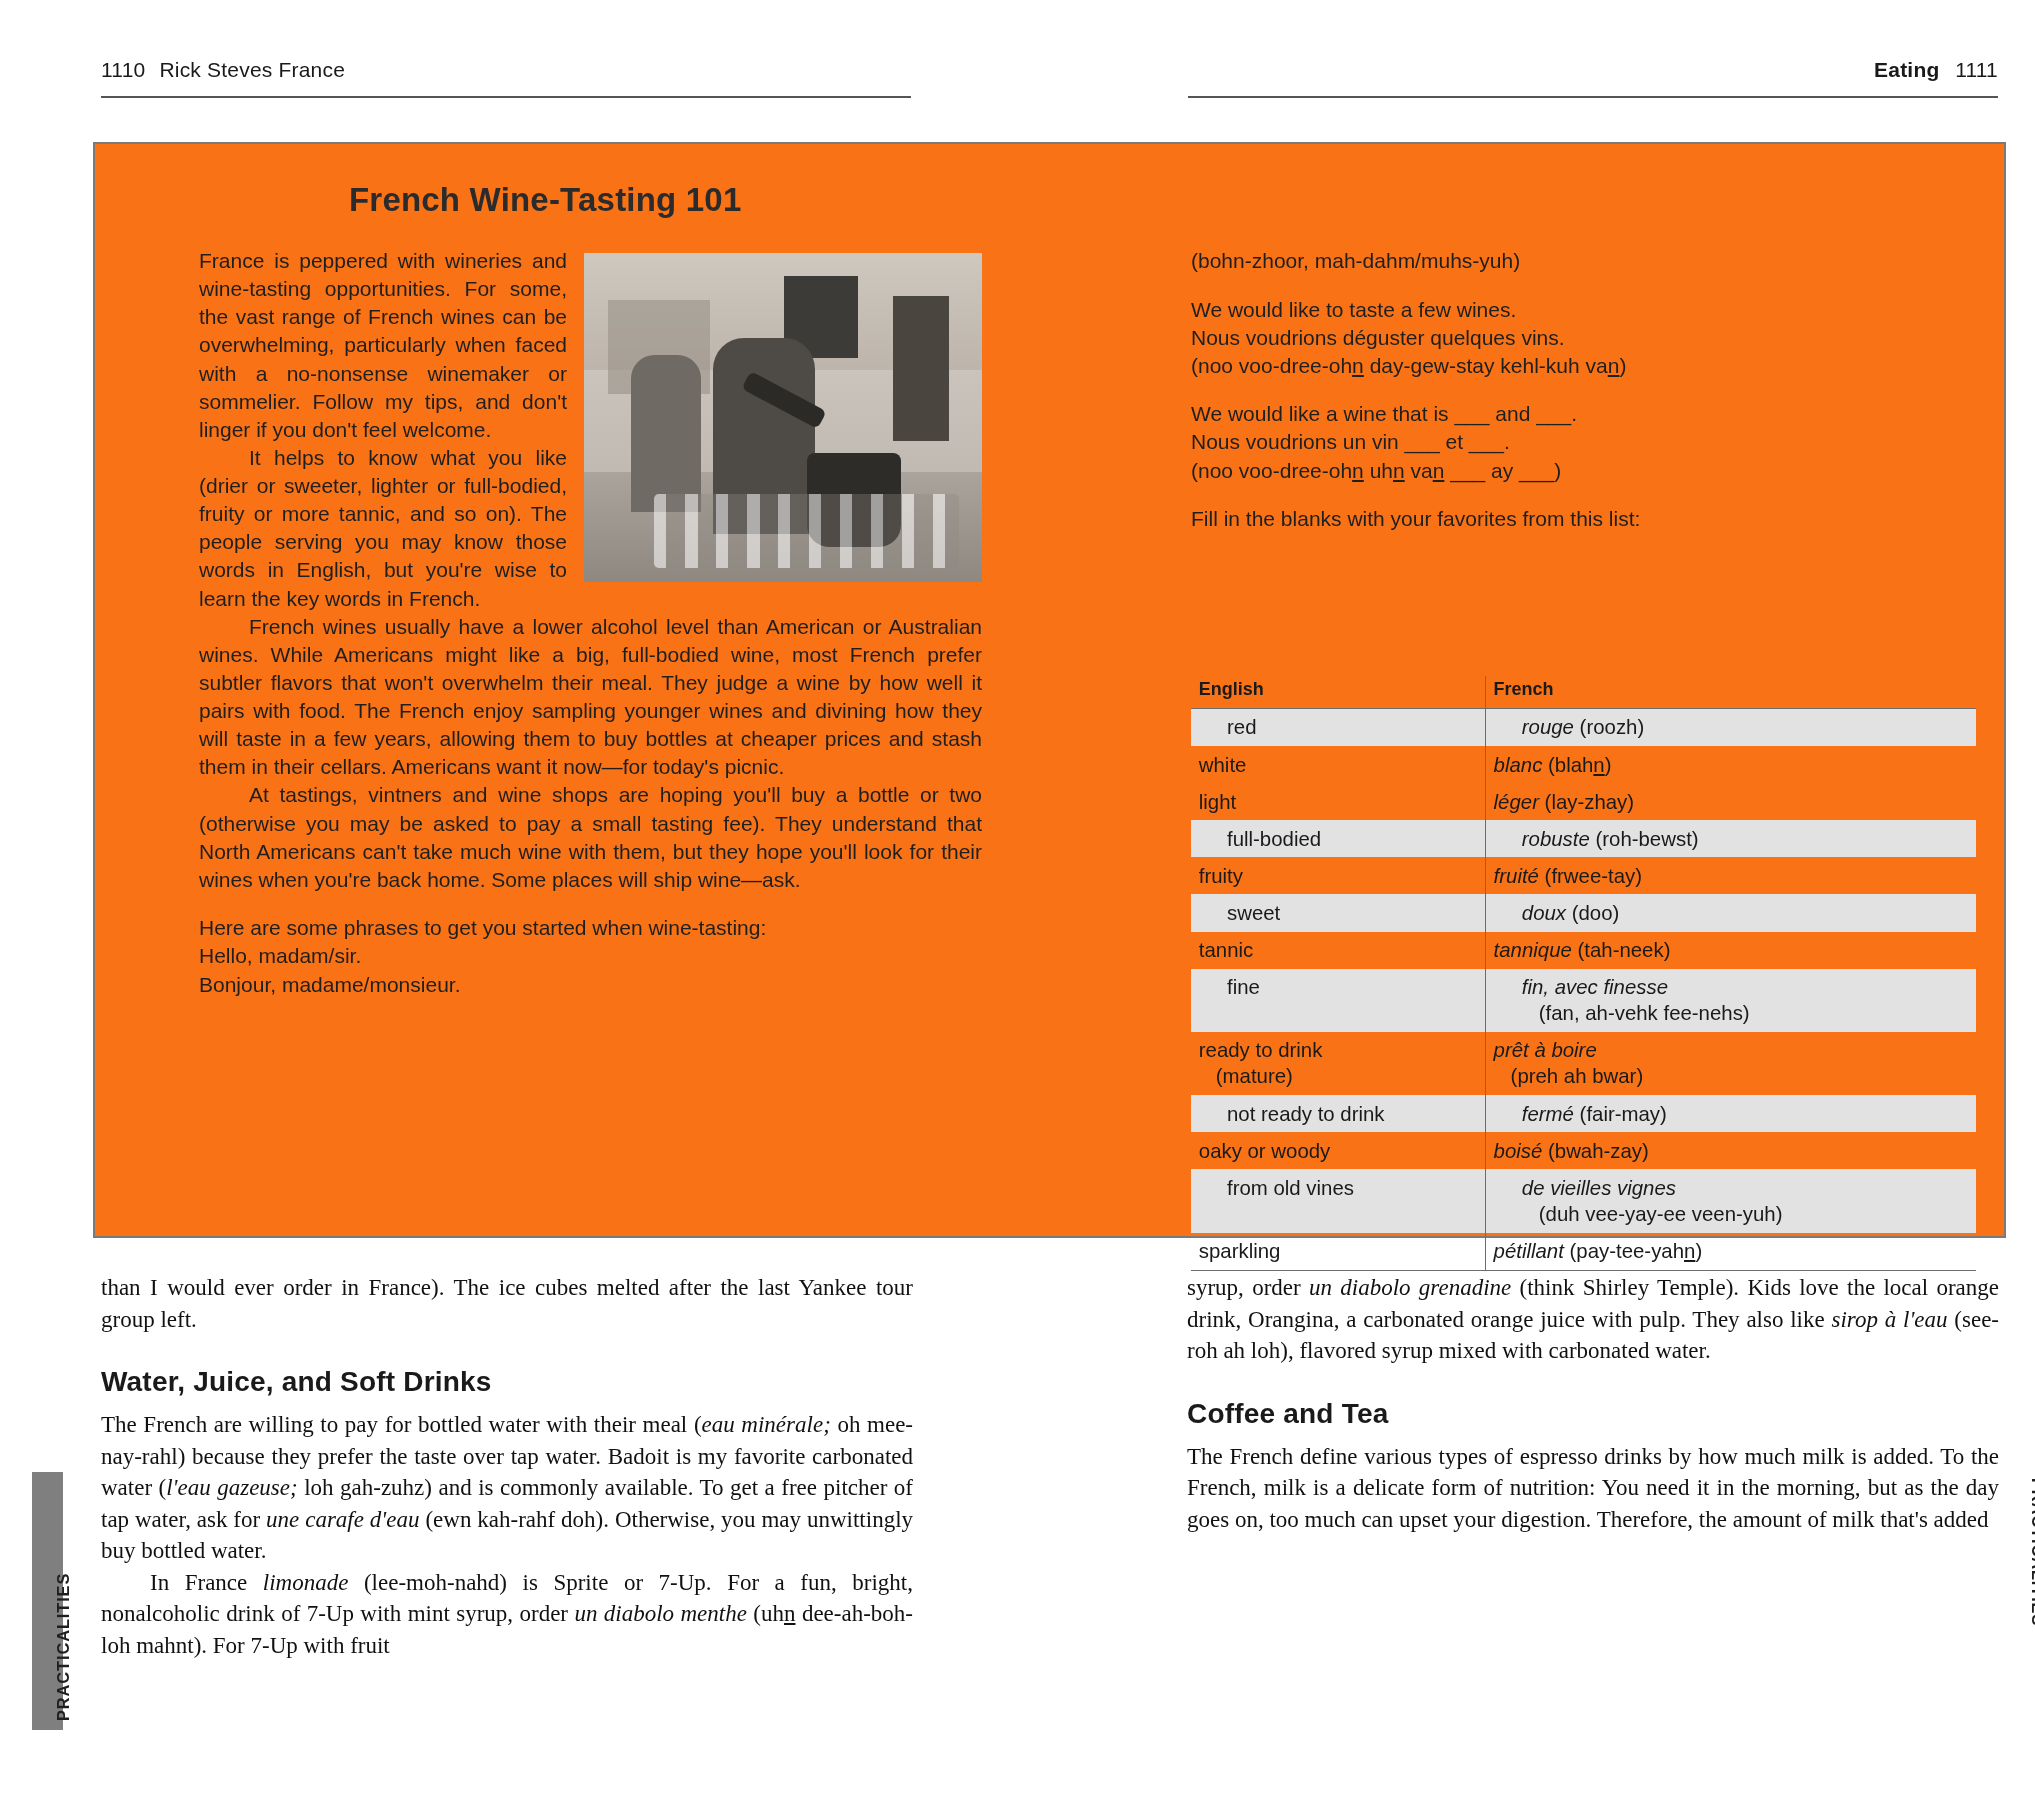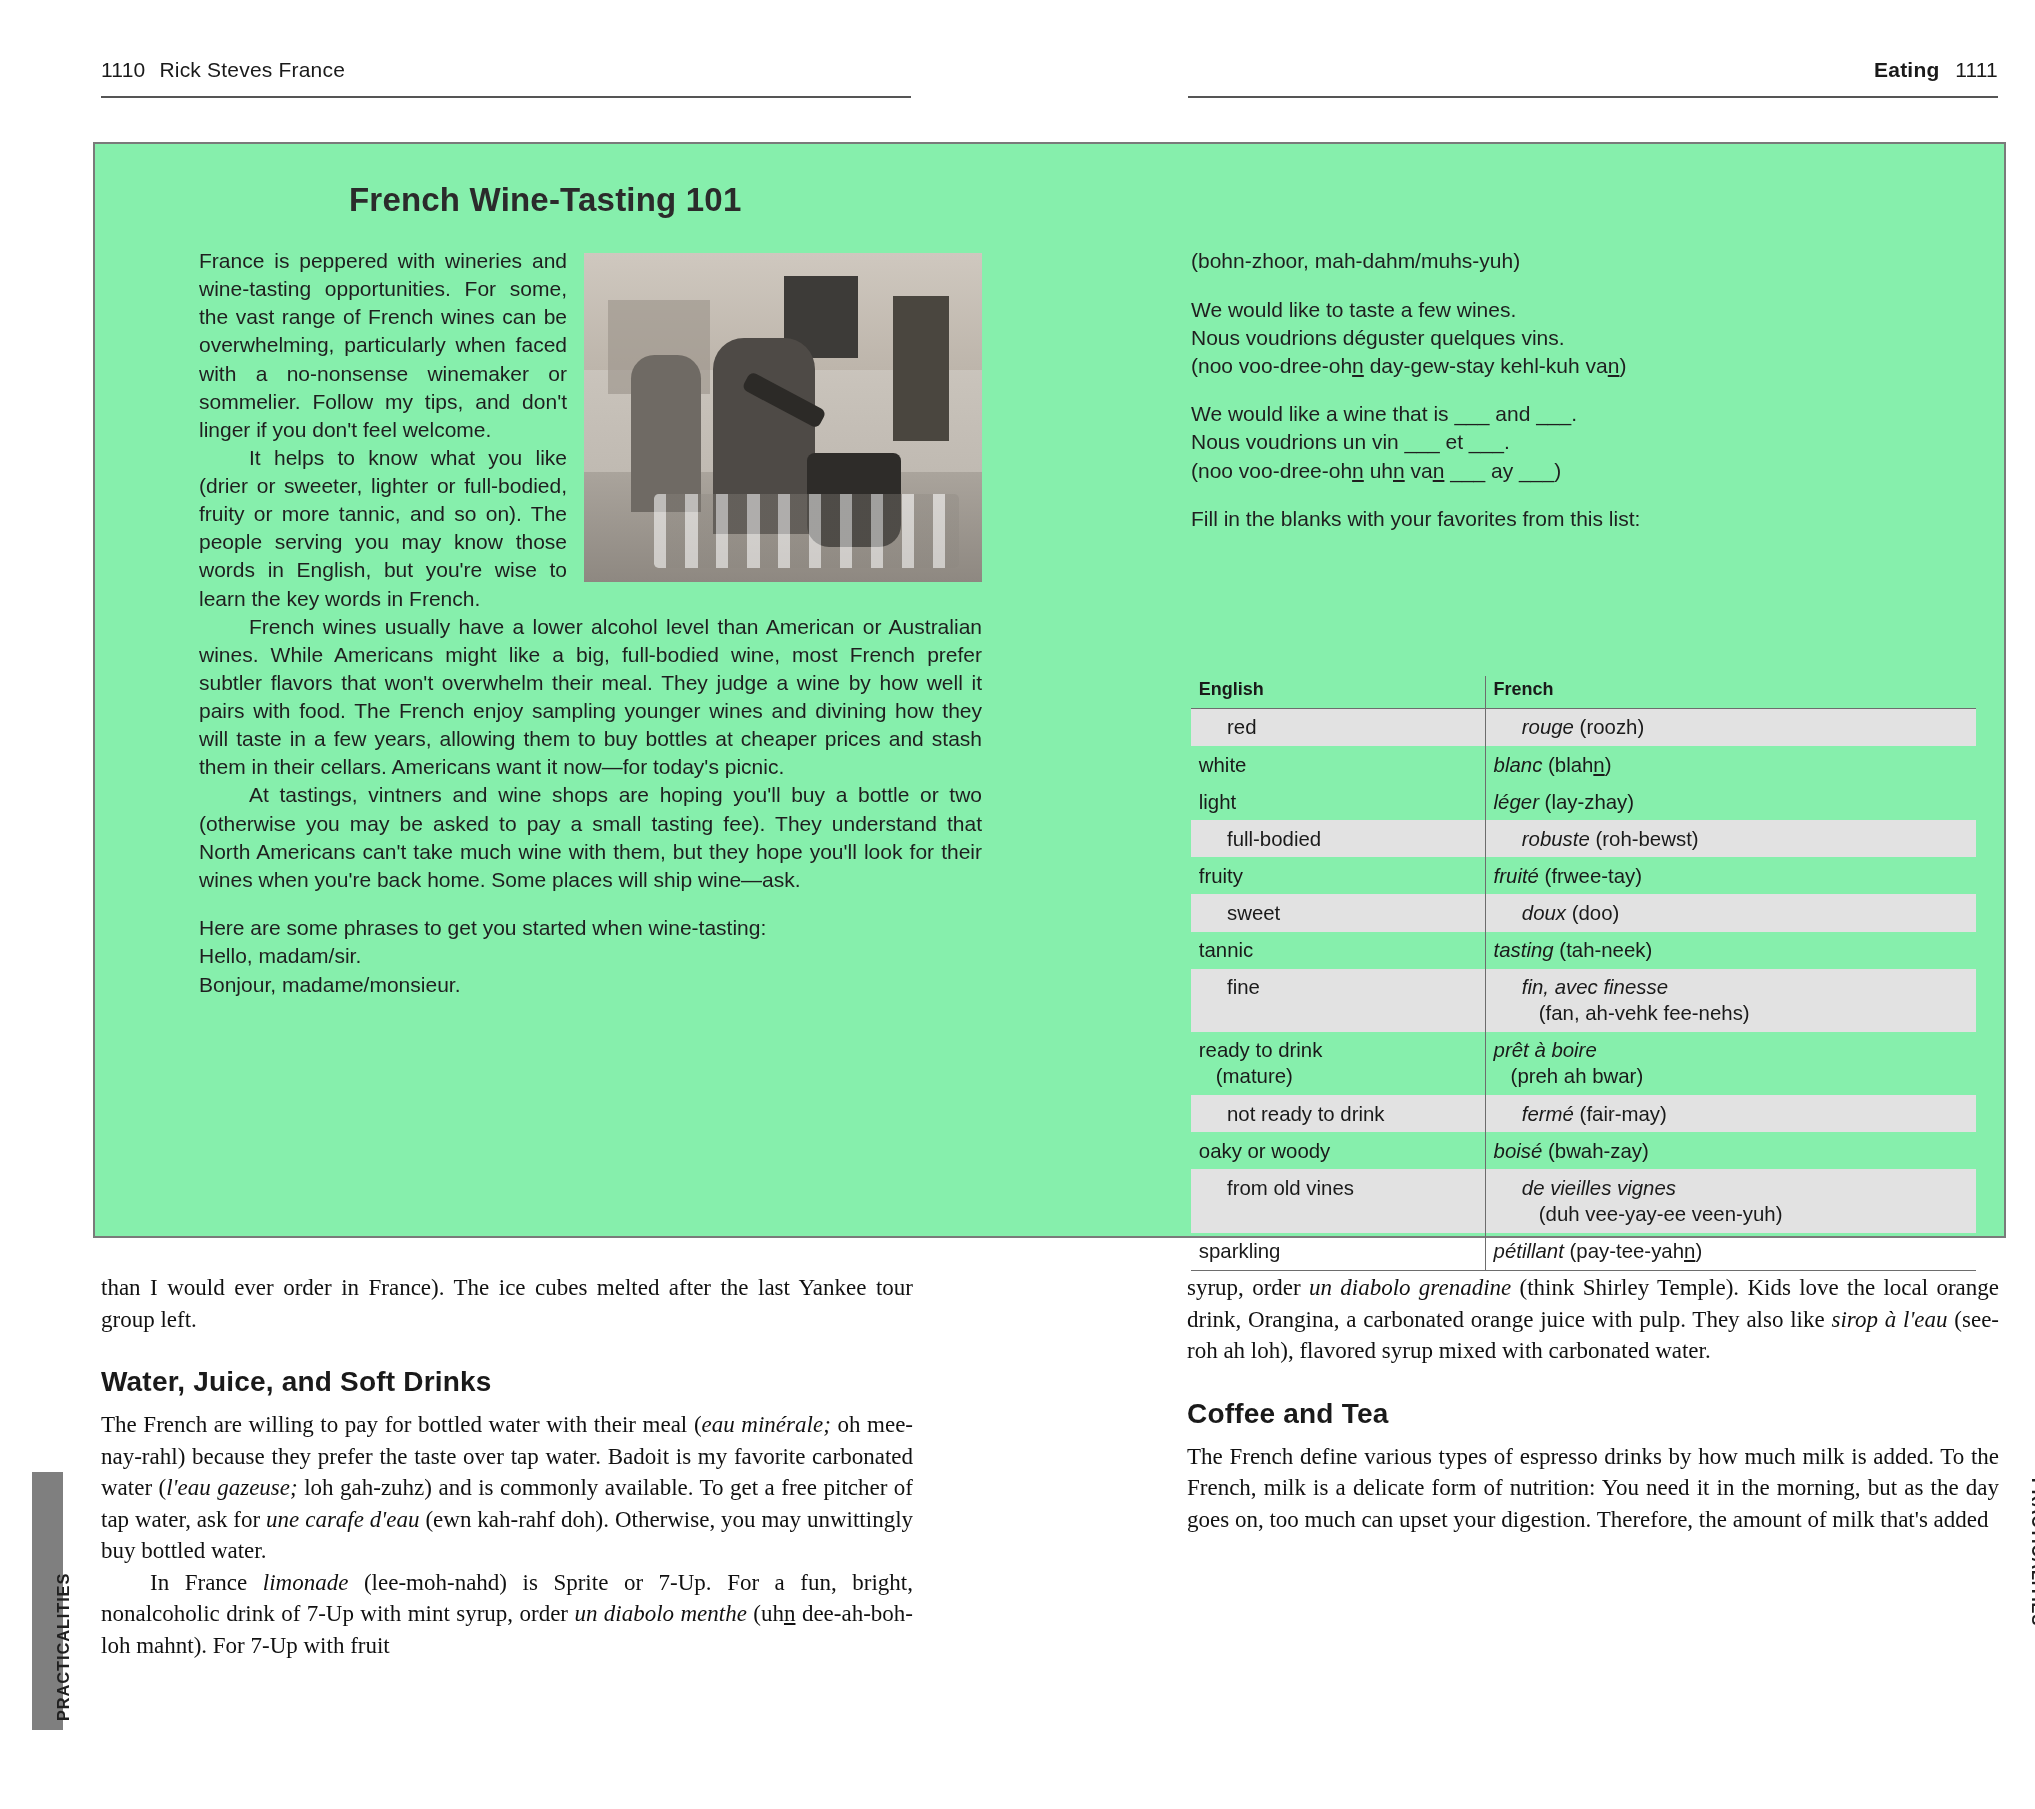--- a/index.html
+++ b/index.html
@@ -49,21 +49,21 @@
 
   
   .sidebox {
     position: absolute;
     left: 61px;
     top: 142px;
     width: 1913px;
     height: 1096px;
     border: 2.3px solid #7a7a7a;
     box-sizing: border-box;
-    background: #86efac;
+    background: #f97316;
   }
   .sidebox-title {
     position: absolute;
     left: 254px;
     top: 37px;
     font-size: 33px;
     font-weight: bold;
     color: #2b2b2b;
     letter-spacing: 0.2px;
   }
@@ -315,21 +315,21 @@
         <tr>
           <td class="col-en">fruity</td>
           <td><i>fruité</i><span> (frwee-tay)</span></td>
         </tr>
         <tr class="shaded">
           <td class="col-en">sweet</td>
           <td><i>doux</i><span> (doo)</span></td>
         </tr>
         <tr>
           <td class="col-en">tannic</td>
-          <td><i>tasting</i><span> (tah-neek)</span></td>
+          <td><i>tannique</i><span> (tah-neek)</span></td>
         </tr>
         <tr class="shaded">
           <td class="col-en">fine</td>
           <td><i>fin, avec finesse</i><span class="sub">(fan, ah-vehk fee-nehs)</span></td>
         </tr>
         <tr>
           <td class="col-en"><span>ready to drink</span><span class="sub">(mature)</span></td>
           <td><i>prêt à boire</i><span class="sub">(preh ah bwar)</span></td>
         </tr>
         <tr class="shaded">

